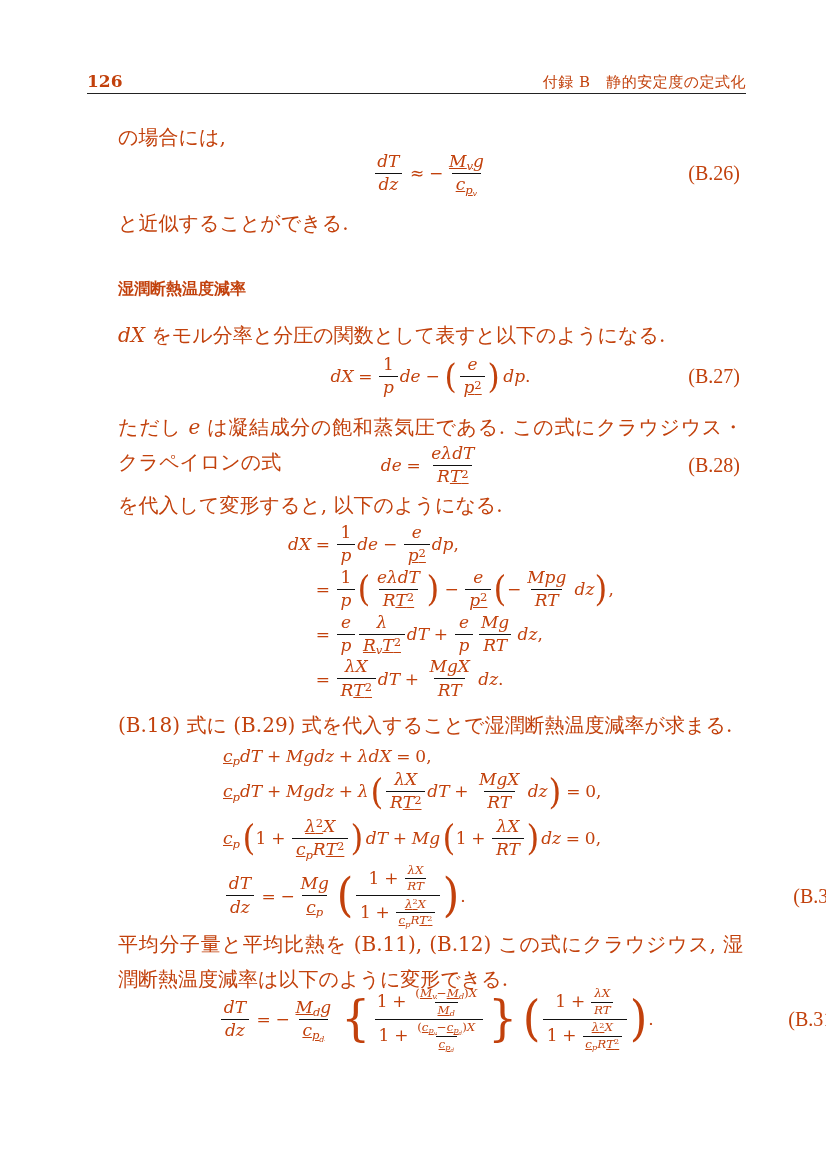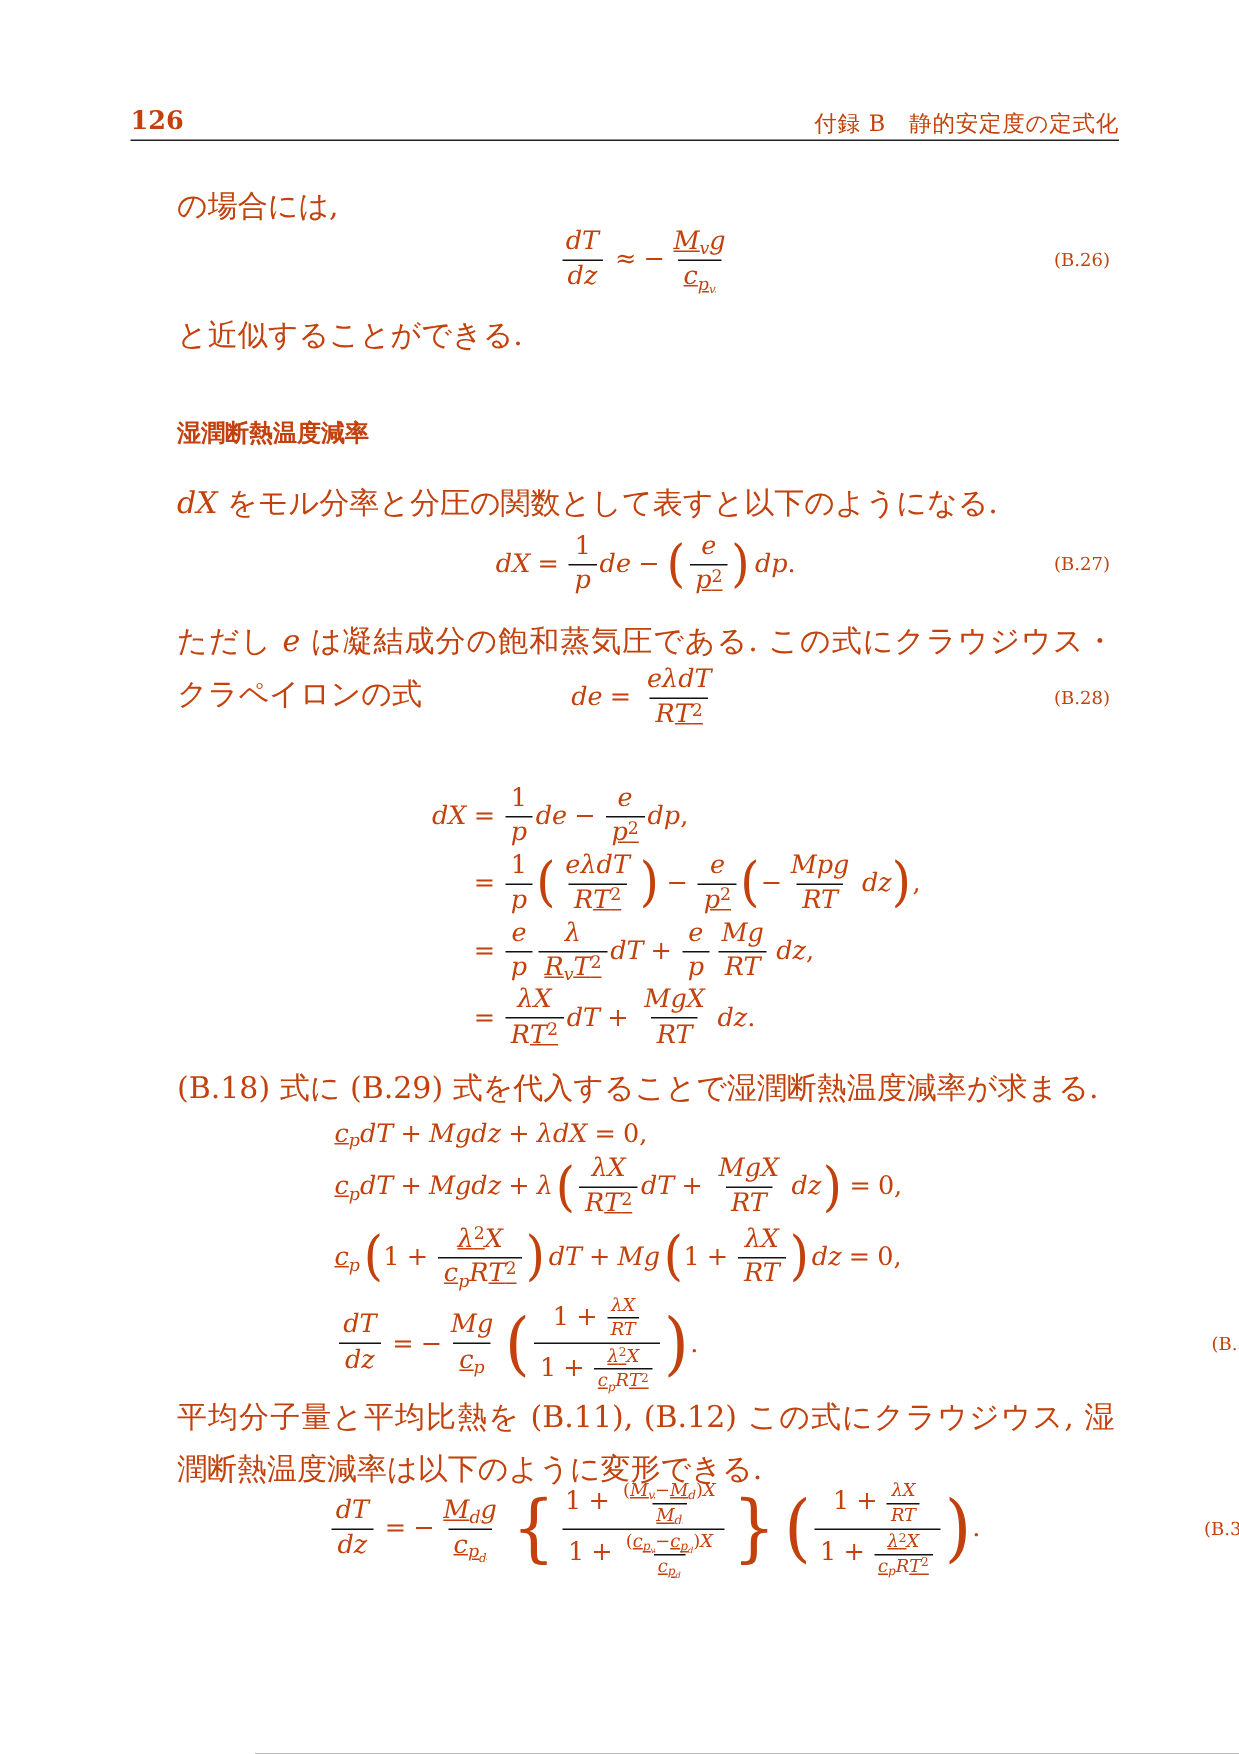--- a/index.html
+++ b/index.html
@@ -31,21 +31,21 @@
   .msp{display:inline-block;}
   .mf{display:inline-flex;flex-direction:column;align-items:center;vertical-align:middle;
       margin:0 .12em;line-height:1.15;}
   .mf .num{padding:0 .22em .08em;}
   .mf .den{border-top:1px solid #111;padding:.08em .22em 0;}
   .mfs{font-size:.7em;}
   .md{line-height:1;transform:scaleX(.92);font-weight:normal;}
   .mss{display:inline;text-decoration:underline;}
   .mss sub{font-size:.68em;vertical-align:baseline;position:relative;top:.3em;line-height:1;}
   .mss sup{font-size:.68em;vertical-align:baseline;position:relative;top:-.4em;line-height:1;}
-  .eqno{position:absolute;right:3px;top:50%;transform:translateY(-50%);font-size:12px;font-style:normal;}
+  .eqno{position:absolute;right:3px;top:50%;transform:translateY(-50%);font-size:20px;font-style:normal;font-family:Liberation Serif, serif;}
 </style>
 </head>
 <body>
 
 <div class="page">
 
   <header class="hdr">
     <span class="pageno">126</span>
     <span class="htitle">付録 B　静的安定度の定式化</span>
   </header>
@@ -132,20 +132,21 @@
             <span class="mrow den">
               <span class="mv">R</span>
               <span class="mss"><span class="mv">T</span><sup><span class="mn">2</span></sup></span>
             </span>
           </span>
         </span>
         <span class="eqno">(B.28)</span>
       </div>
     </div>
 
+  <p class="blk para" style="top:488px"><span>を代入して変形すると, 以下のようになる.</span></p>
 
   <div class="blk eq eq-align" style="top:521px">
       <div class="eqline">
         <span class="mrow lhs">
           <span class="mv">dX</span>
         </span>
         <span class="mrow rhs">
           <span class="mo">=</span>
           <span class="mf">
             <span class="mrow num">

